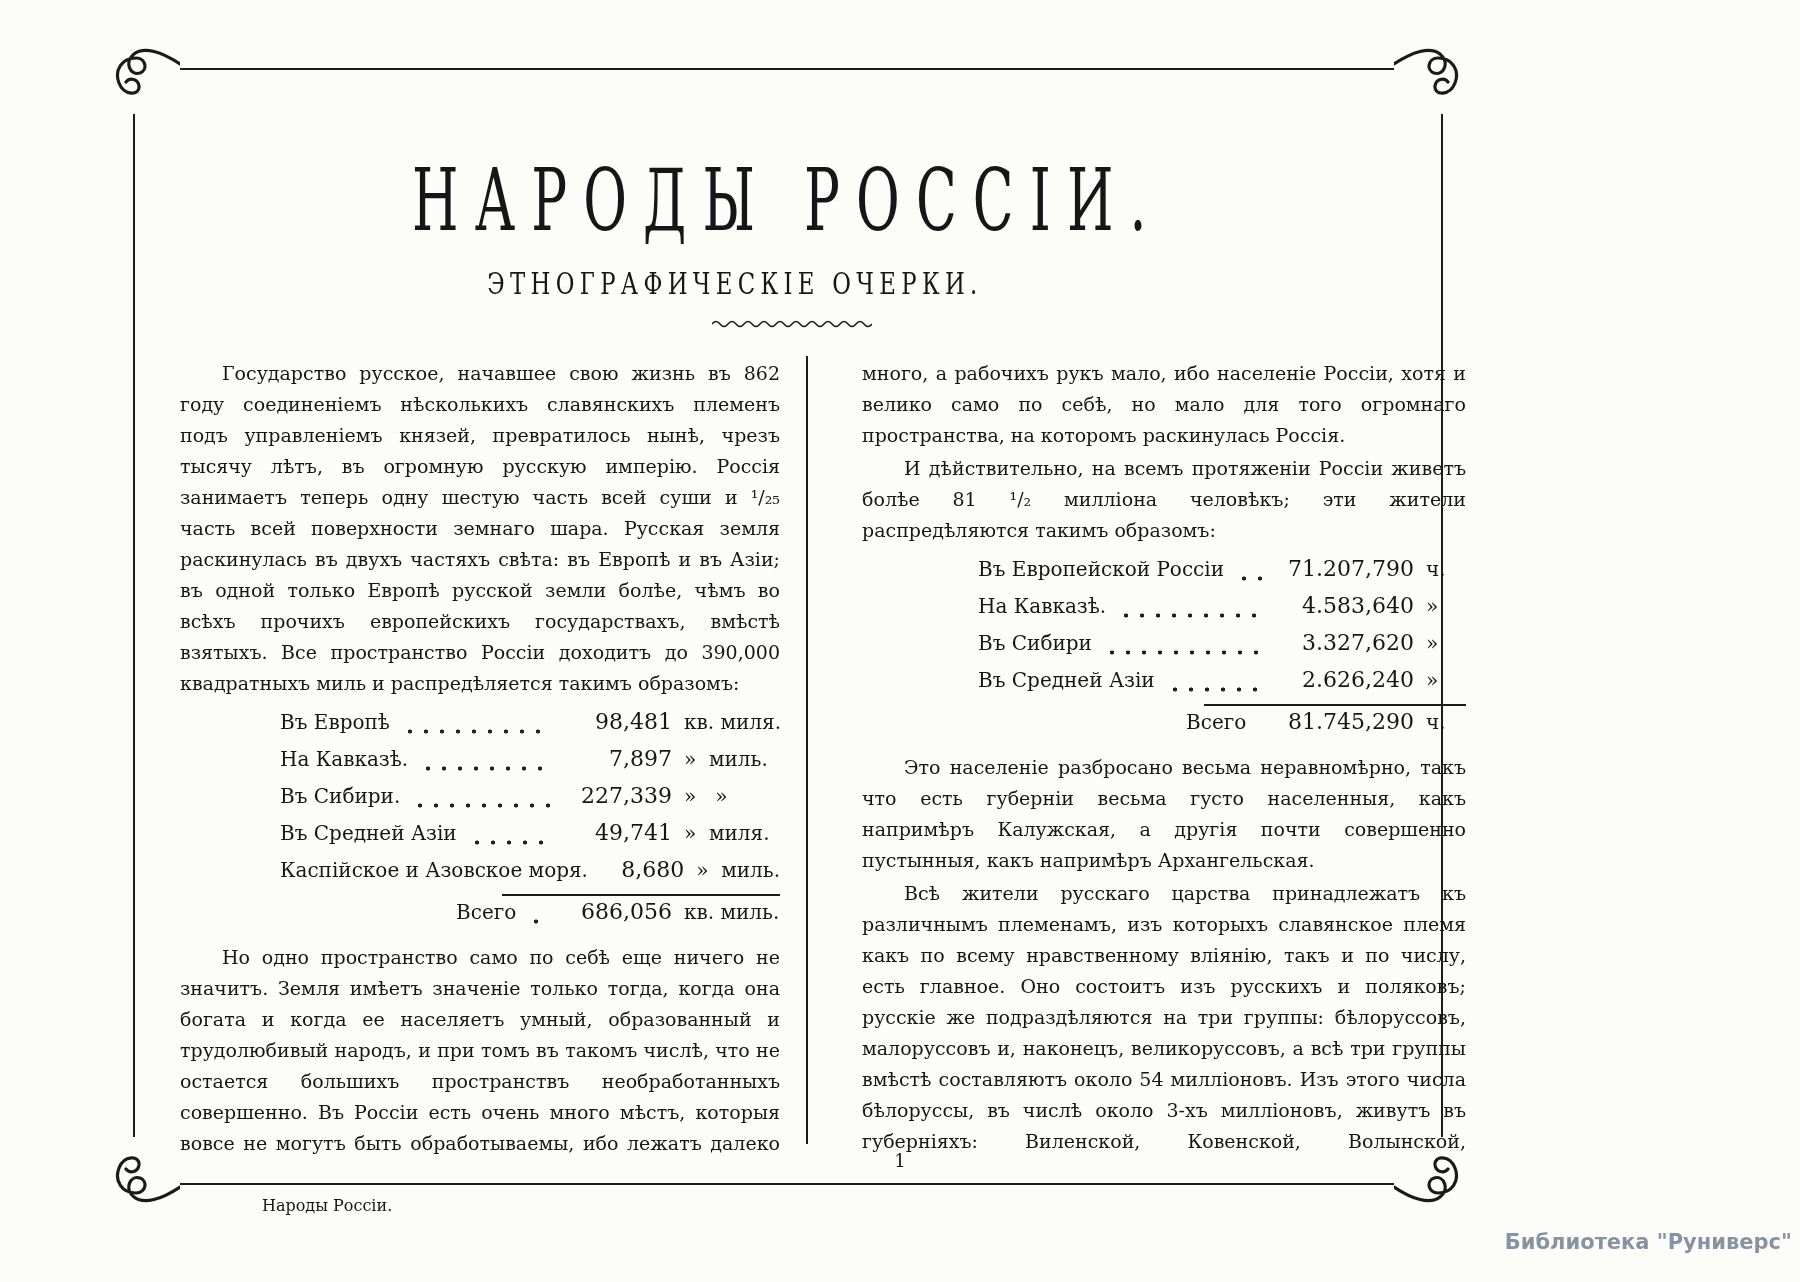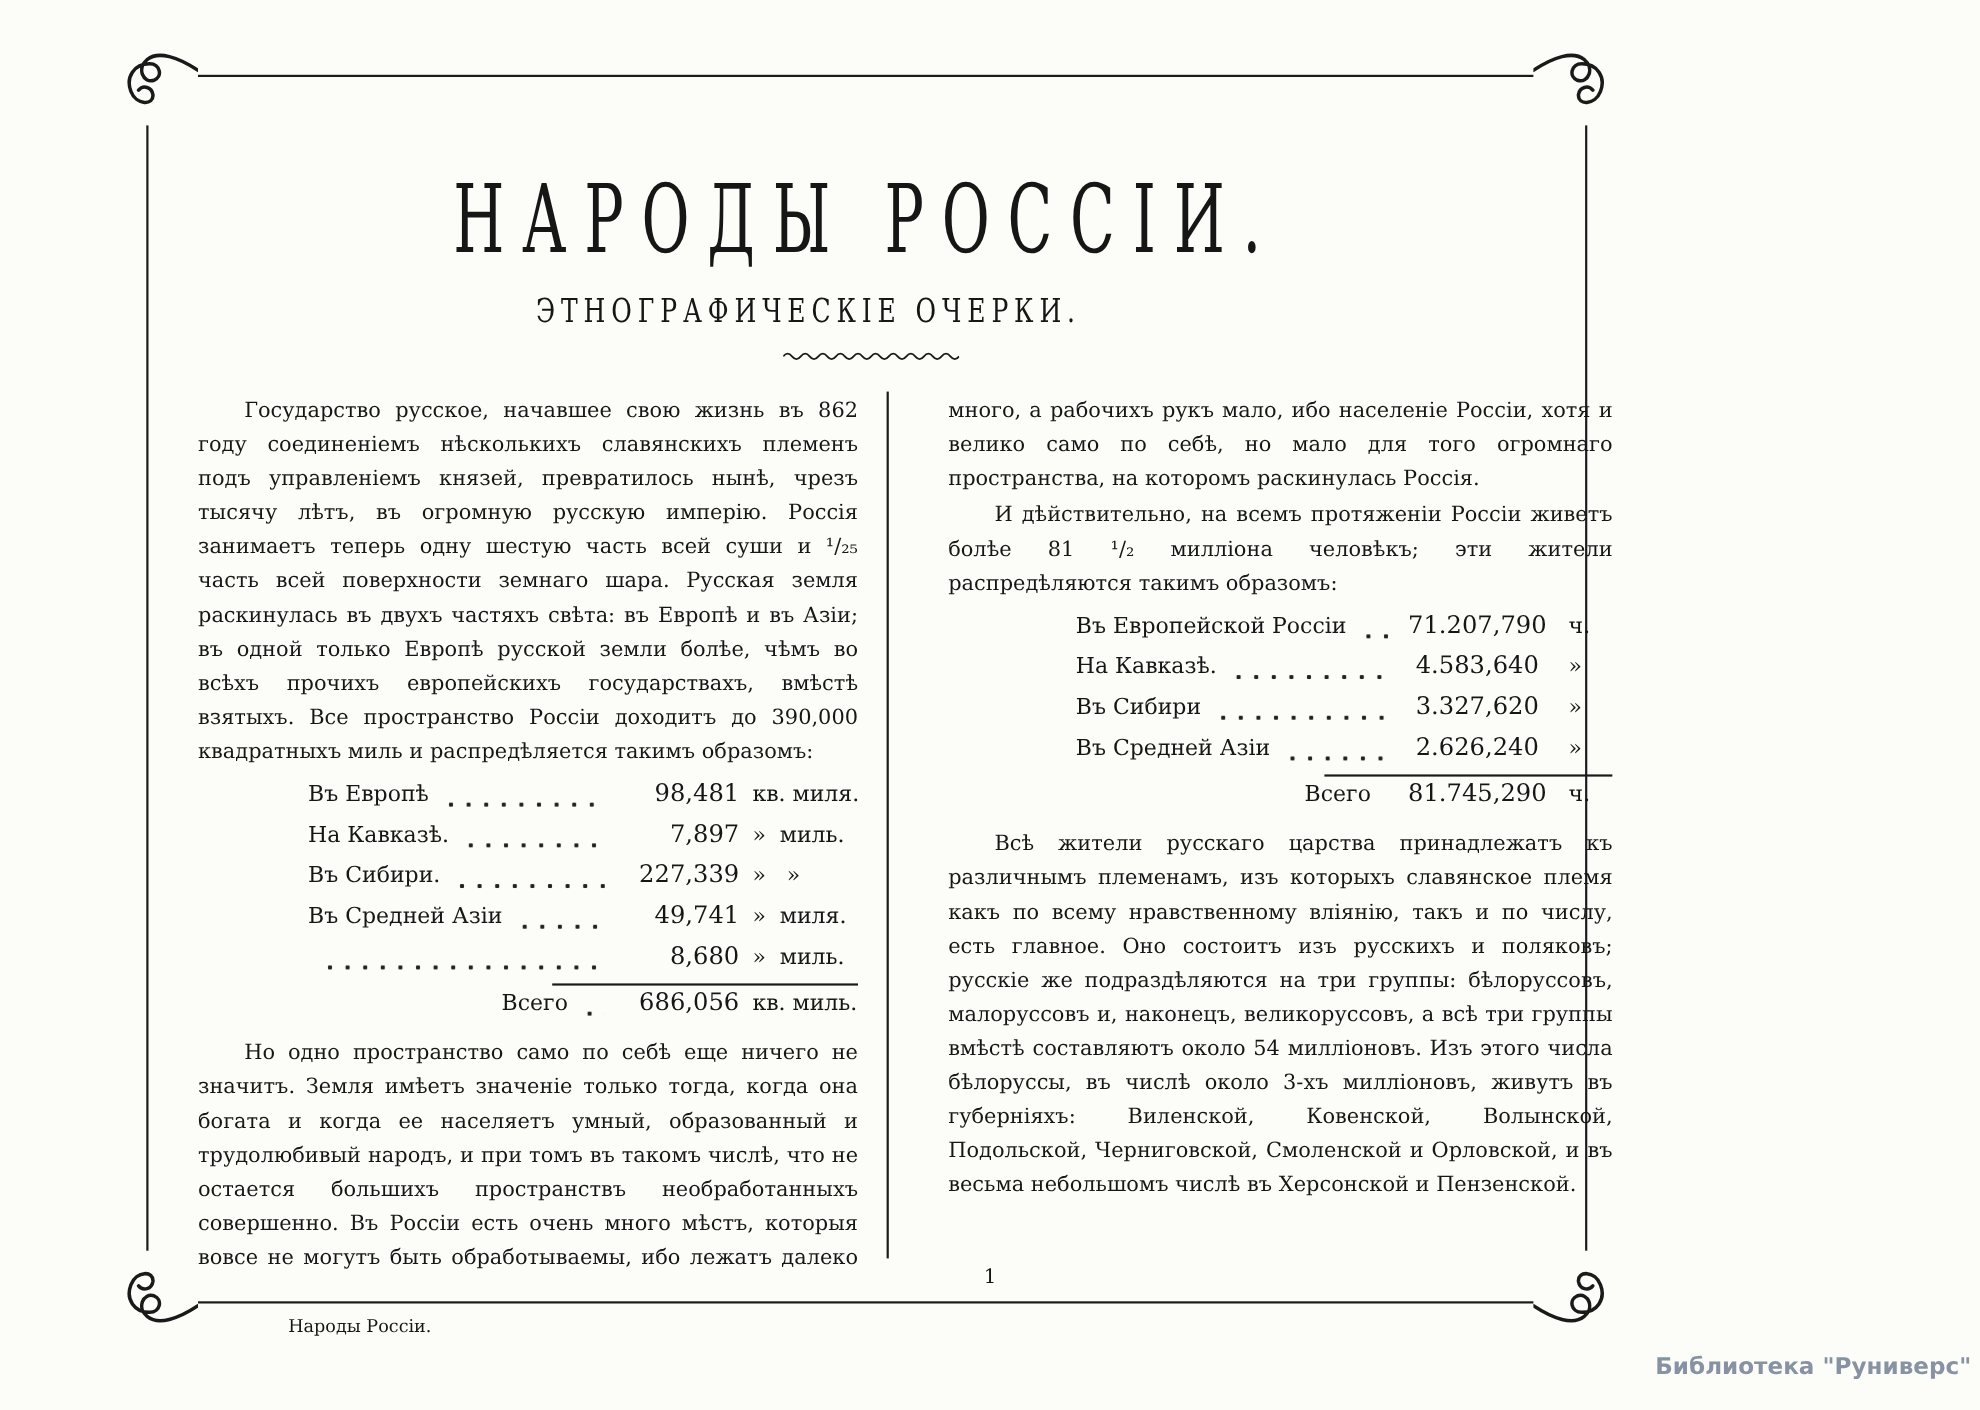--- a/index.html
+++ b/index.html
@@ -49,21 +49,21 @@
   .ptable.pop{padding-left:116px;}
   .prow{display:flex;align-items:baseline;height:37px;}
   .plabel{white-space:nowrap;}
   .pdots{
     flex:1;align-self:flex-end;height:9px;margin:0 10px 7px 12px;
     background-image:radial-gradient(circle,#222 1.8px,transparent 2.3px);
     background-size:16px 9px;background-repeat:repeat-x;background-position:left bottom;
   }
   .pval{text-align:right;font-size:22px;white-space:nowrap;}
   .area .pval{width:112px;}
-  .pop .pval{width:142px;text-align:center;}
+  .pop .pval{width:142px;}
   .punit{padding-left:12px;white-space:pre;}
   .area .punit{width:96px;}
   .pop .punit{width:40px;}
   .sum-rule{border-top:2px solid #1b1b1b;margin:3px 0 0 auto;height:0;}
   .area .sum-rule{width:278px;}
   .pop .sum-rule{width:262px;}
   .trow-total.area-total .plabel{margin-left:176px;}
   .trow-total.pop-total .plabel{margin-left:208px;}
   .pageno{position:absolute;left:880px;top:1150px;width:40px;text-align:center;font-size:18px;}
   .running{position:absolute;left:262px;top:1196px;font-size:16px;}
@@ -129,20 +129,21 @@
       <span class="pval">227,339</span>
       <span class="punit">»   »</span>
     </div>
     <div class="prow">
       <span class="plabel">Въ Средней Азіи</span>
       <span class="pdots"></span>
       <span class="pval">49,741</span>
       <span class="punit">»  миля.</span>
     </div>
     <div class="prow">
+      <span class="plabel">Каспійское и Азовское моря.</span>
       <span class="pdots"></span>
       <span class="pval">8,680</span>
       <span class="punit">»  миль.</span>
     </div>
     <div class="sum-rule"></div>
     <div class="prow trow-total area-total">
       <span class="plabel">Всего</span>
       <span class="pdots"></span>
       <span class="pval">686,056</span>
       <span class="punit">кв. миль.</span>
@@ -183,18 +184,19 @@
     </div>
     <div class="sum-rule"></div>
     <div class="prow trow-total pop-total">
       <span class="plabel">Всего</span>
       <span class="pdots"></span>
       <span class="pval">81.745,290</span>
       <span class="punit">ч.</span>
     </div>
   </div>
 
+  <p class="para indent">Это населеніе разбросано весьма неравномѣрно, такъ что есть губерніи весьма густо населенныя, какъ напримѣръ Калужская, а другія почти совершенно пустынныя, какъ напримѣръ Архангельская.</p>
   <p class="para indent">Всѣ жители русскаго царства принадлежатъ къ различнымъ племенамъ, изъ которыхъ славянское племя какъ по всему нравственному вліянію, такъ и по числу, есть главное. Оно состоитъ изъ русскихъ и поляковъ; русскіе же подраздѣляются на три группы: бѣлоруссовъ, малоруссовъ и, наконецъ, великоруссовъ, а всѣ три группы вмѣстѣ составляютъ около 54 милліоновъ. Изъ этого числа бѣлоруссы, въ числѣ около 3-хъ милліоновъ, живутъ въ губерніяхъ: Виленской, Ковенской, Волынской, Подольской, Черниговской, Смоленской и Орловской, и въ весьма небольшомъ числѣ въ Херсонской и Пензенской.</p>
 </div>
 
 <div class="pageno">1</div>
 <div class="running">Народы Россіи.</div>
 <div class="watermark">Библиотека "Руниверс"</div>
 
 </body></html>

